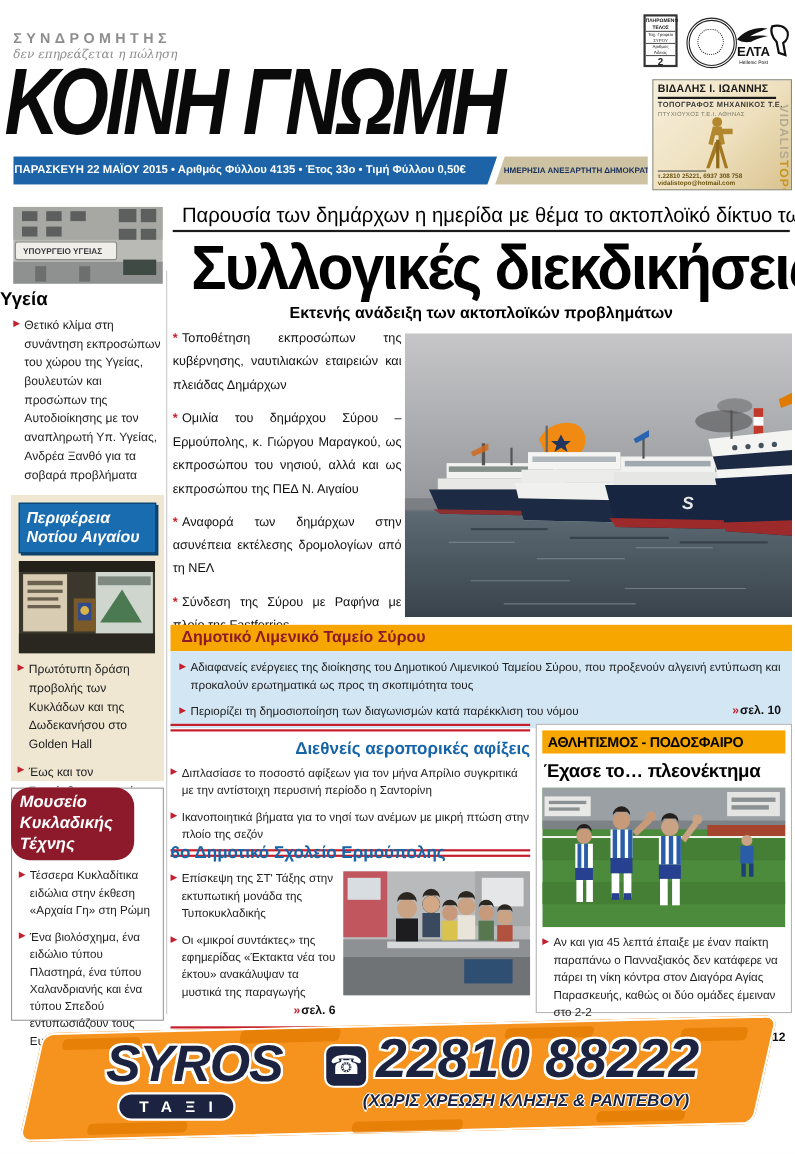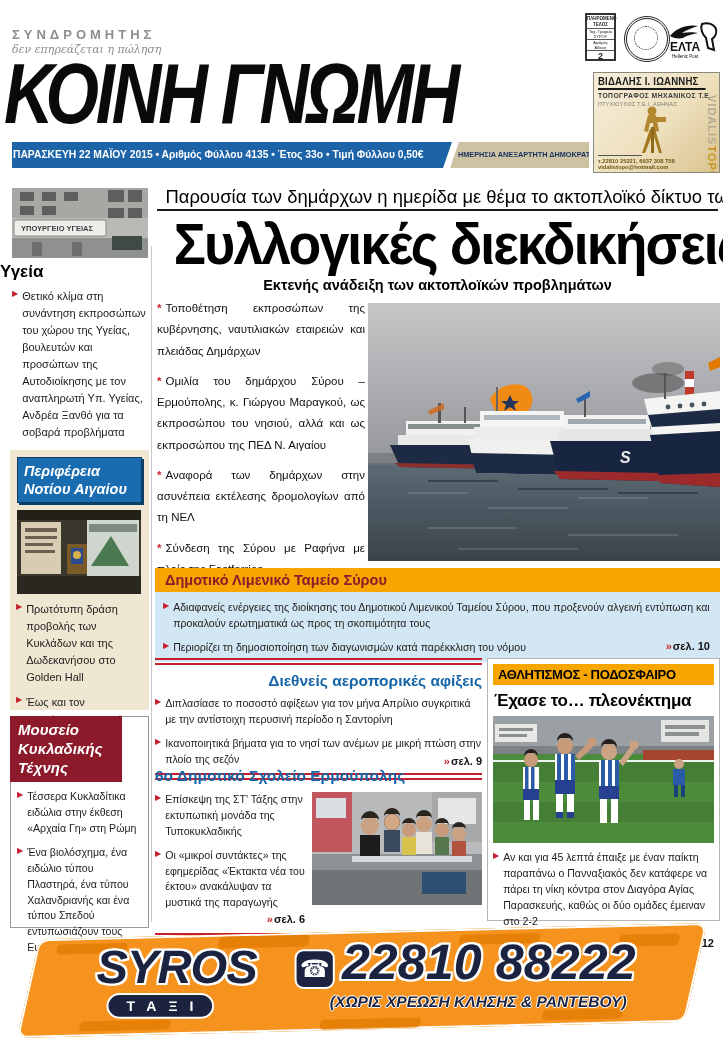--- a/index.html
+++ b/index.html
@@ -72,21 +72,21 @@
   .health-list .bullet span.txt, .rail-txt{font-size:11px;line-height:1.55;color:#1c1c1c;}
   .vrule{left:151px;top:246px;width:1px;height:676px;background:#c9c9c9;}
 
   .regionbox{left:10px;top:450px;width:139px;height:260px;background:#efe7d2;box-sizing:border-box;padding:7px 6px;}
   .region-title{background:#1a6cb0;color:#fff;font-weight:bold;font-style:italic;font-size:14.5px;line-height:1.25;
                 padding:4px 6px;border:1px solid #0d3f66;box-shadow:2px 2px 0 #0d3f66;margin:0 1px 7px 1px;}
   .photo2{width:124px;height:84px;margin:0 1px 7px 1px;}
 
   .museumbox{left:10px;top:716px;width:139px;height:212px;background:#fff;border:1px solid #9a9a9a;box-sizing:border-box;padding:0 6px 6px 6px;}
   .museum-title{background:#8c1a2b;color:#fff;font-weight:bold;font-style:italic;font-size:15px;line-height:1.25;
-                padding:5px 8px;width:96px;margin:-1px 0 7px -7px;}
+                padding:5px 8px;width:96px;margin:-1px 0 7px -7px;border-radius:17px;}
   .museum-list .bullet span.txt{font-size:10.6px;line-height:1.5;color:#1c1c1c;}
 
   
   .port{left:155px;top:568px;width:565px;}
   .port-head{background:#f7a600;color:#8c1a2b;font-weight:bold;font-size:14.5px;line-height:24px;height:24px;padding-left:10px;}
   .port-body{background:#d3e6f4;padding:8px 10px 6px 8px;}
   .port-body .bullet span.txt{font-size:10.6px;line-height:1.5;color:#222;}
   .port-row2{display:flex;align-items:flex-start;}
   .port-row2 .txt{flex:1;}
 
@@ -386,21 +386,20 @@
     <div class="dblrule"></div>
     <div class="bluehead">Διεθνείς αεροπορικές αφίξεις</div>
     <div class="bullet">
         <span class="tri">▶</span>
         <span class="txt">Διπλασίασε το ποσοστό αφίξεων για τον μήνα Απρίλιο συγκριτικά με την αντίστοιχη περυσινή περίοδο η Σαντορίνη</span>
       </div>
     <div class="bullet" style="margin-bottom:4px;">
         <span class="tri">▶</span>
         <span class="txt">Ικανοποιητικά βήματα για το νησί των ανέμων με μικρή πτώση στην πλοίο της σεζόν</span>
       </div>
-    <div class="pref pull-right" style="margin-bottom:6px;"><span class="arr">»</span><span>σελ. 9</span></div>
     <div class="dblrule"></div>
   </div>
 
   <div class="abs school">
     <div class="bluehead">6ο Δημοτικό Σχολείο Ερμούπολης</div>
     <div class="school-cols">
       <div class="school-left">
         <div class="bullet">
             <span class="tri">▶</span>
             <span class="txt">Επίσκεψη της ΣΤ' Τάξης στην εκτυπωτική μονάδα της Τυποκυκλαδικής</span>

